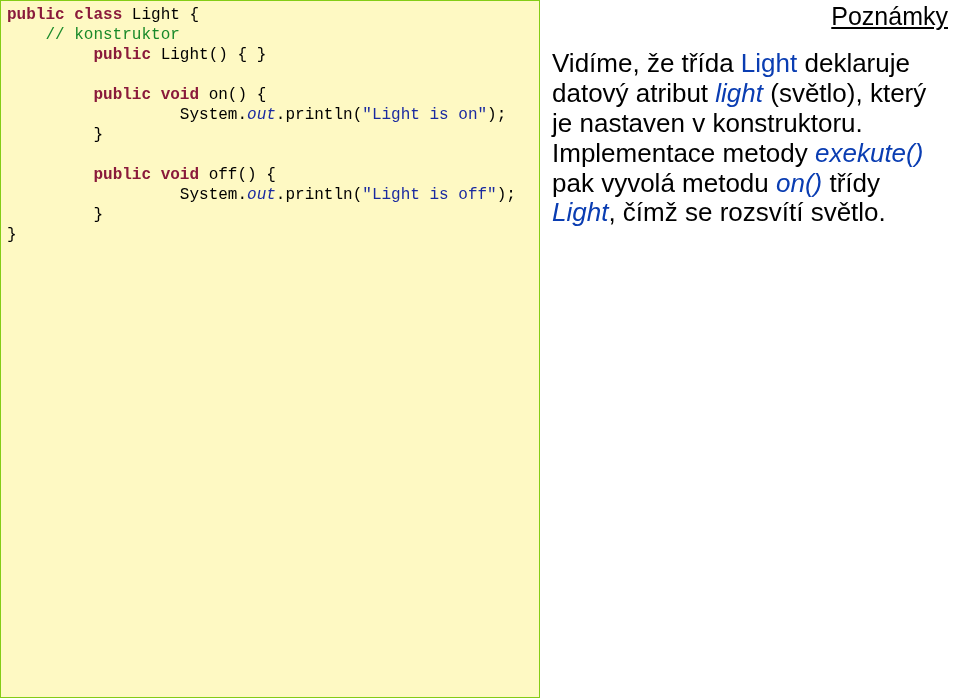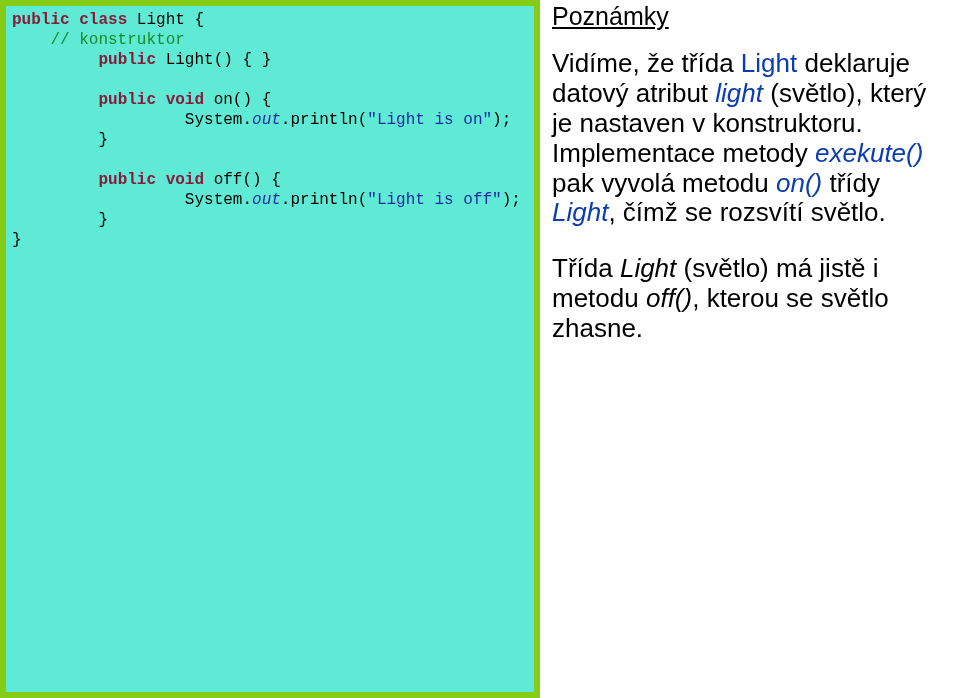--- a/index.html
+++ b/index.html
@@ -7,40 +7,40 @@
       width: 960px;
       height: 698px;
       background: #ffffff;
       font-family: Arial, Helvetica, sans-serif;
       display: flex;
       flex-direction: row;
     }
     .code-panel {
       width: 540px;
       height: 698px;
-      background: #5eead4;
-      border: 6px solid #84cc16;
+      background: #fef9c3;
+      border: 1px solid #84cc16;
       padding: 4px 6px;
       font-family: "Courier New", Courier, monospace;
       font-size: 16px;
       line-height: 1.25;
       white-space: pre;
     }
     .kw { color: #8a1a3b; font-weight: bold; }
     .cls { color: #000000; }
     .cmt { color: #1a8a2a; }
     .static-m { color: #1a2aa0; font-style: italic; }
     .str { color: #1a2aa0; }
     .plain { color: #000000; }
     .text-panel {
       flex: 1;
       padding: 0 12px;
     }
     .notes-title {
-      text-align: left;
+      text-align: right;
       font-size: 25px;
       text-decoration: underline;
       color: #000;
       margin-bottom: 18px;
       margin-top: 2px;
     }
     .para {
       font-size: 26px;
       line-height: 1.15;
       color: #000;
@@ -65,16 +65,13 @@
          <span class="plain">}</span>
 <span class="plain">}</span></div>
 
 <div class="text-panel">
   <div class="notes-title">Poznámky</div>
 
   <div class="para">
     <span>Vidíme, že třída </span><span class="blue">Light</span><span> deklaruje datový atribut </span><span class="blue italic">light</span><span> (světlo), který je nastaven v konstruktoru. Implementace metody </span><span class="blue italic">exekute()</span><span> pak vyvolá metodu </span><span class="blue italic">on()</span><span> třídy </span><span class="blue italic">Light</span><span>, čímž se rozsvítí světlo.</span>
   </div>
 
-  <div class="para">
-    <span>Třída </span><span class="italic">Light</span><span> (světlo) má jistě i metodu </span><span class="italic">off()</span><span>, kterou se světlo zhasne.</span>
-  </div>
 </div>
 
 </body></html>

